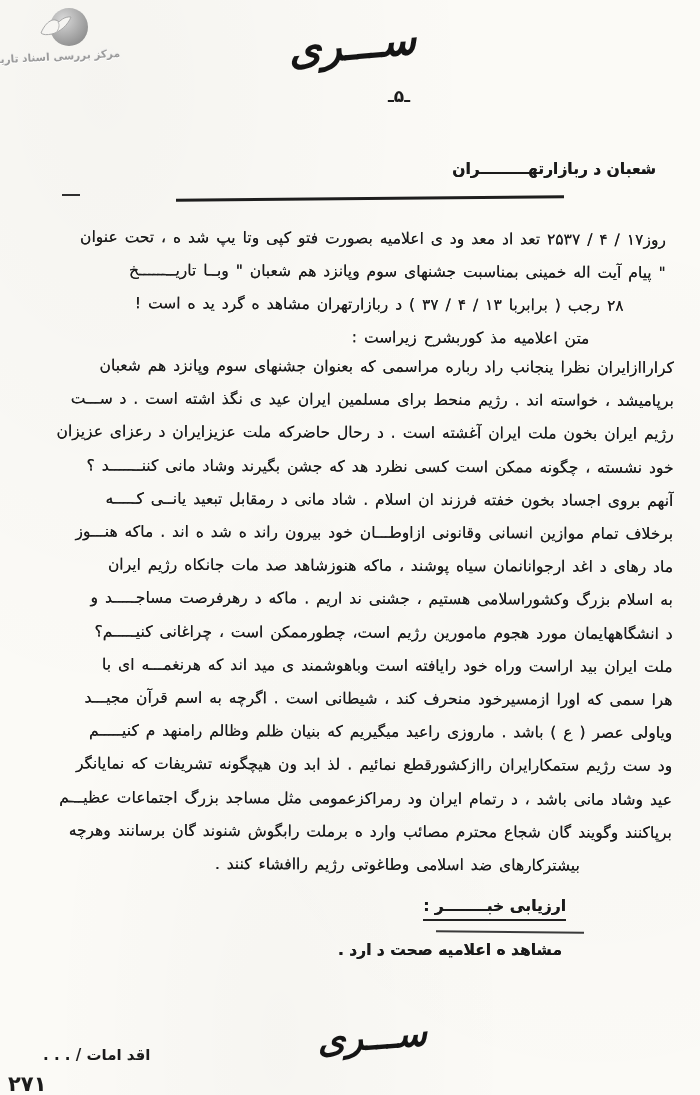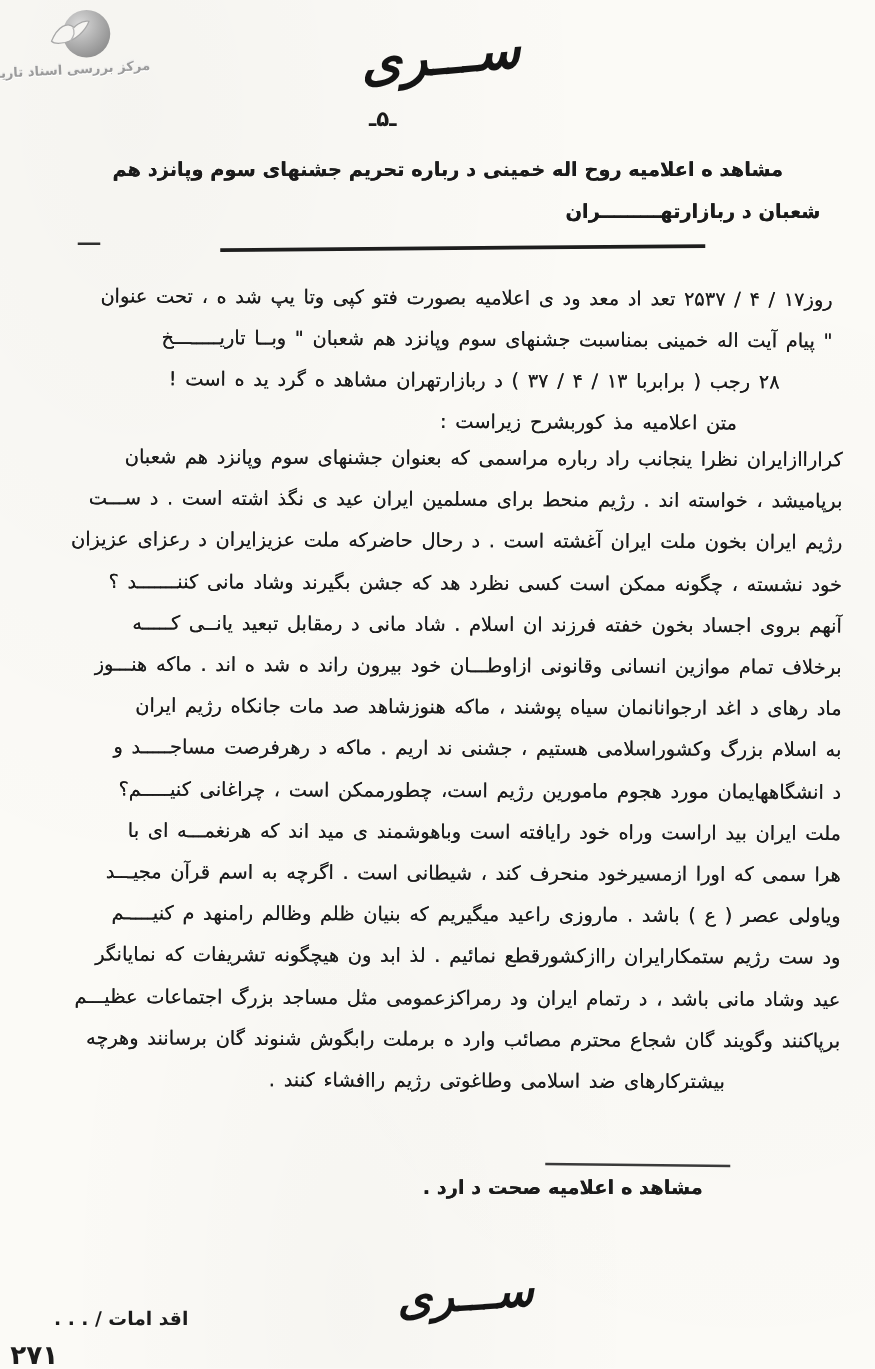--- a/index.html
+++ b/index.html
@@ -35,21 +35,21 @@
   .secret-top{
     left:272px; top:20px; width:160px; text-align:center;
     font-size:42px; font-style:italic; font-weight:bold;
     transform:rotate(-5deg); color:#151515;
   }
   .secret-bottom{
     left:312px; top:1016px; width:120px; text-align:center;
     font-size:36px; font-style:italic; font-weight:bold;
     transform:rotate(-4deg); color:#151515;
   }
-  .page-num{left:295px; top:86px; width:115px; text-align:left; font-size:17px; font-weight:bold;}
+  .page-num{left:295px; top:86px; width:115px; text-align:right; font-size:17px; font-weight:bold;}
   
   .hdr1{left:60px; top:127px; right:44px; text-align:center; font-size:15.5px; font-weight:bold; white-space:nowrap; text-shadow:0 0 .5px #222;}
   .hdr2{left:60px; top:160px; right:44px; text-align:right; font-size:15.5px; font-weight:bold; white-space:nowrap; text-shadow:0 0 .5px #222;}
   .rule-main{left:176px; top:197px; width:388px; height:3px; background:#1e1e1e; transform:rotate(-0.5deg);}
   .rule-tick{left:62px; top:194px; width:18px; height:2px; background:#2f2f2f;}
   
   .intro{top:224px; right:34px; left:38px; font-size:15.5px; line-height:33px; transform:rotate(0.3deg); transform-origin:top right;}
   .quote{top:352px; right:26px; left:22px; font-size:15.5px; line-height:33.2px; transform:rotate(0.25deg); transform-origin:top right;}
   .pr1{padding-left:0; padding-right:42px;}
   .pr2{padding-right:76px;}
@@ -73,21 +73,20 @@
   <svg class="abs logo-book" viewBox="0 0 40 30">
     <path d="M3,20 C8,8 16,4 21,9 C21,9 26,3 33,4 C30,12 22,19 14,21 C9,22 5,22 3,20 Z" fill="#f6f5f2" stroke="#a8a8a8" stroke-width="1"></path>
     <path d="M20,9 C22,12 21,16 18,20" fill="none" stroke="#b5b5b5" stroke-width="1"></path>
   </svg>
   <div class="abs logo-caption">مرکز بررسی اسناد تاریخی</div>
 
   <div class="abs secret-top">ســـری</div>
 
   <div class="abs page-num">ـ۵ـ</div>
 
-  <div class="abs hdr1">مشاهد ه اعلامیه روح اله خمینی د رباره تحریم جشنهای سوم وپانزد هم</div>
   <div class="abs hdr2">شعبان د ربازارتهـــــــــران</div>
   <div class="abs rule-tick"></div>
   <div class="abs rule-main"></div>
 
   <div class="abs intro word-sp">
     <div class="line">روز۱۷ / ۴ / ۲۵۳۷ تعد اد معد ود ی اعلامیه بصورت فتو کپی وتا یپ شد ه ، تحت عنوان</div>
     <div class="line">" پیام آیت اله خمینی بمناسبت جشنهای سوم وپانزد هم شعبان " وبــا تاریــــــــخ</div>
     <div class="line pr1">۲۸ رجب ( برابربا ۱۳ / ۴ / ۳۷ ) د ربازارتهران مشاهد ه گرد ید ه است !</div>
     <div class="line pr2">متن اعلامیه مذ کوربشرح زیراست :</div>
   </div>
@@ -104,20 +103,21 @@
     <div class="line">د انشگاههایمان مورد هجوم مامورین رژیم است، چطورممکن است ، چراغانی کنیـــــم؟</div>
     <div class="line">ملت ایران بید اراست وراه خود رایافته است وباهوشمند ی مید اند که هرنغمـــه ای با</div>
     <div class="line">هرا سمی که اورا ازمسیرخود منحرف کند ، شیطانی است . اگرچه به اسم قرآن مجیـــد</div>
     <div class="line">ویاولی عصر ( ع ) باشد . ماروزی راعید میگیریم که بنیان ظلم وظالم رامنهد م کنیـــــم</div>
     <div class="line">ود ست رژیم ستمکارایران راازکشورقطع نمائیم . لذ ابد ون هیچگونه تشریفات که نمایانگر</div>
     <div class="line">عید وشاد مانی باشد ، د رتمام ایران ود رمراکزعمومی مثل مساجد بزرگ اجتماعات عظیـــم</div>
     <div class="line">برپاکنند وگویند گان شجاع محترم مصائب وارد ه برملت رابگوش شنوند گان برسانند وهرچه</div>
     <div class="line pr3">بیشترکارهای ضد اسلامی وطاغوتی رژیم راافشاء کنند .</div>
   </div>
 
+  <div class="abs eval-heading">ارزیابی خبــــــــر :</div>
   <div class="abs eval-rule"></div>
   <div class="abs eval-body">مشاهد ه اعلامیه صحت د ارد .</div>
 
   <div class="abs actions">اقد امات / . . .</div>
 
   <div class="abs secret-bottom">ســـری</div>
 
   <div class="abs corner-num">۲۷۱</div>
 
 </div>

